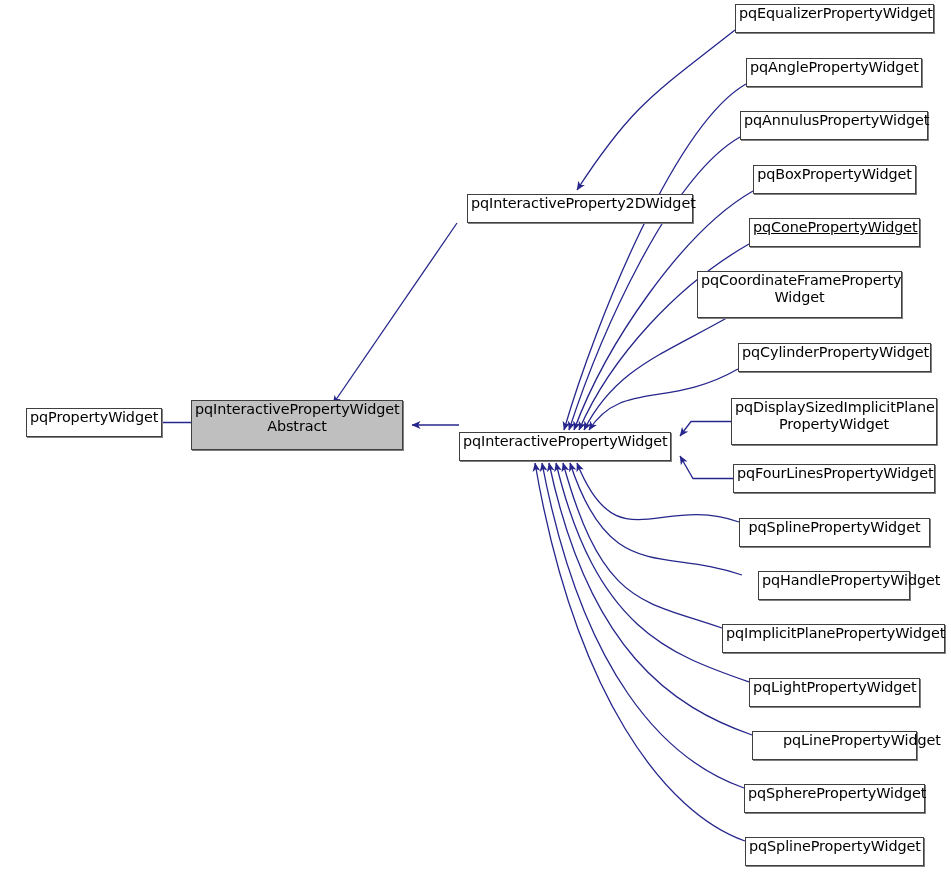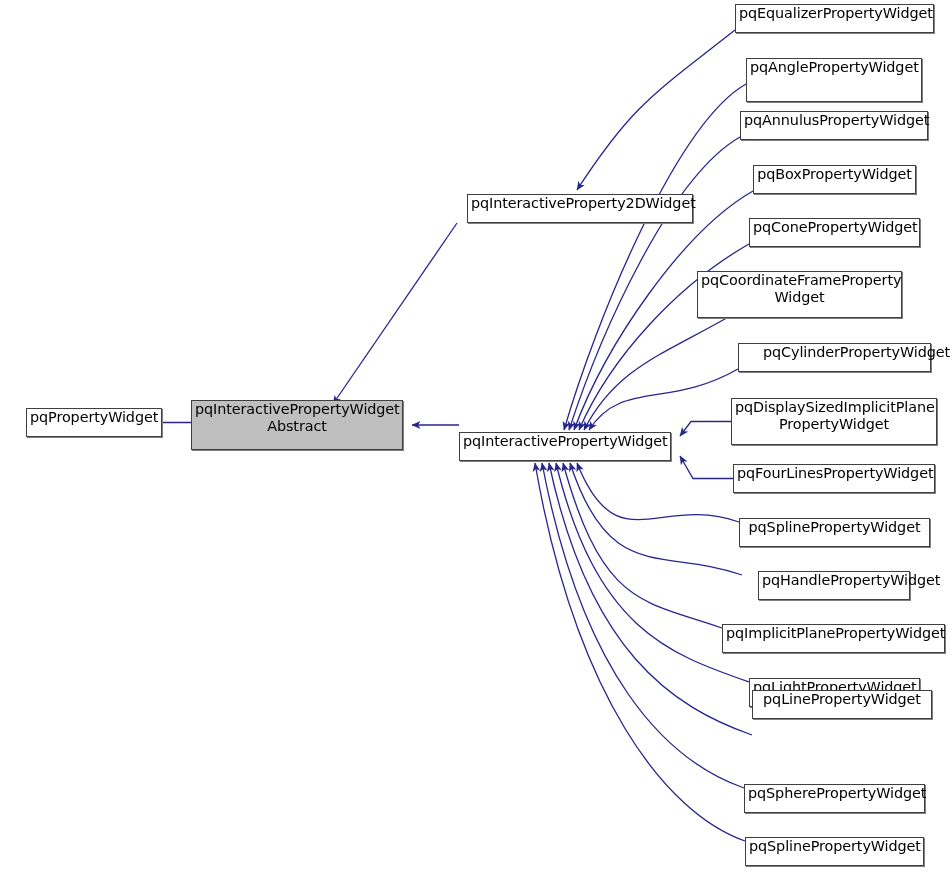--- a/index.html
+++ b/index.html
@@ -81,31 +81,31 @@
         <path d="M 745 841 C 665 813, 575 695, 535 463" marker-end="url(#arrowhead)"></path>
       </g>
   </svg>
   <div id="nodes">
       <div class="node" style="left: 8px; top: 408px; width: 136px; height: 29px; margin-left: 18px;"><span class="node-label">pqPropertyWidget</span></div>
       <div class="node current" style="left: 191px; top: 400px; width: 212px; height: 50px;"><span class="node-label">pqInteractivePropertyWidget
 Abstract</span></div>
       <div class="node" style="left: 447px; top: 194px; width: 226px; height: 29px; margin-left: 20px;"><span class="node-label">pqInteractiveProperty2DWidget</span></div>
       <div class="node" style="left: 459px; top: 432px; width: 212px; height: 29px;"><span class="node-label">pqInteractivePropertyWidget</span></div>
       <div class="node" style="left: 735px; top: 4px; width: 199px; height: 29px;"><span class="node-label">pqEqualizerPropertyWidget</span></div>
-      <div class="node" style="left: 746px; top: 58px; width: 176px; height: 44px;"><span class="node-label">pqAnglePropertyWidget</span></div>
+      <div class="node" style="left: 746px; top: 58px; width: 176px; height: 29px;"><span class="node-label">pqAnglePropertyWidget</span></div>
       <div class="node" style="left: 740px; top: 111px; width: 188px; height: 29px;"><span class="node-label">pqAnnulusPropertyWidget</span></div>
       <div class="node" style="left: 753px; top: 165px; width: 163px; height: 29px;"><span class="node-label">pqBoxPropertyWidget</span></div>
-      <div class="node" style="left: 749px; top: 218px; width: 171px; height: 29px;"><span class="node-label">pqConePropertyWidget</span></div>
+      <div class="node" style="left: 749px; top: 218px; width: 171px; height: 29px; text-decoration: underline;"><span class="node-label">pqConePropertyWidget</span></div>
       <div class="node" style="left: 697px; top: 271px; width: 205px; height: 47px;"><span class="node-label">pqCoordinateFrameProperty
 Widget</span></div>
-      <div class="node" style="left: 738px; top: 343px; width: 193px; height: 29px; padding-left: 21px;"><span class="node-label">pqCylinderPropertyWidget</span></div>
+      <div class="node" style="left: 738px; top: 343px; width: 193px; height: 29px;"><span class="node-label">pqCylinderPropertyWidget</span></div>
       <div class="node" style="left: 731px; top: 398px; width: 206px; height: 47px;"><span class="node-label">pqDisplaySizedImplicitPlane
 PropertyWidget</span></div>
       <div class="node" style="left: 733px; top: 464px; width: 202px; height: 29px;"><span class="node-label">pqFourLinesPropertyWidget</span></div>
       <div class="node" style="left: 739px; top: 518px; width: 191px; height: 29px;"><span class="node-label">pqSplinePropertyWidget</span></div>
       <div class="node" style="left: 758px; top: 571px; width: 152px; height: 29px;"><span class="node-label">pqHandlePropertyWidget</span></div>
       <div class="node" style="left: 722px; top: 624px; width: 223px; height: 29px;"><span class="node-label">pqImplicitPlanePropertyWidget</span></div>
       <div class="node" style="left: 749px; top: 678px; width: 171px; height: 29px;"><span class="node-label">pqLightPropertyWidget</span></div>
-      <div class="node" style="left: 752px; top: 690px; width: 180px; height: 29px;"><span class="node-label">pqLinePropertyWidget</span></div>
+      <div class="node" style="left: 752px; top: 731px; width: 165px; height: 29px; padding-left: 27px;"><span class="node-label">pqLinePropertyWidget</span></div>
       <div class="node" style="left: 744px; top: 784px; width: 181px; height: 29px;"><span class="node-label">pqSpherePropertyWidget</span></div>
       <div class="node" style="left: 745px; top: 837px; width: 179px; height: 29px;"><span class="node-label">pqSplinePropertyWidget</span></div>
     </div>
 </div>
 
 </body></html>

